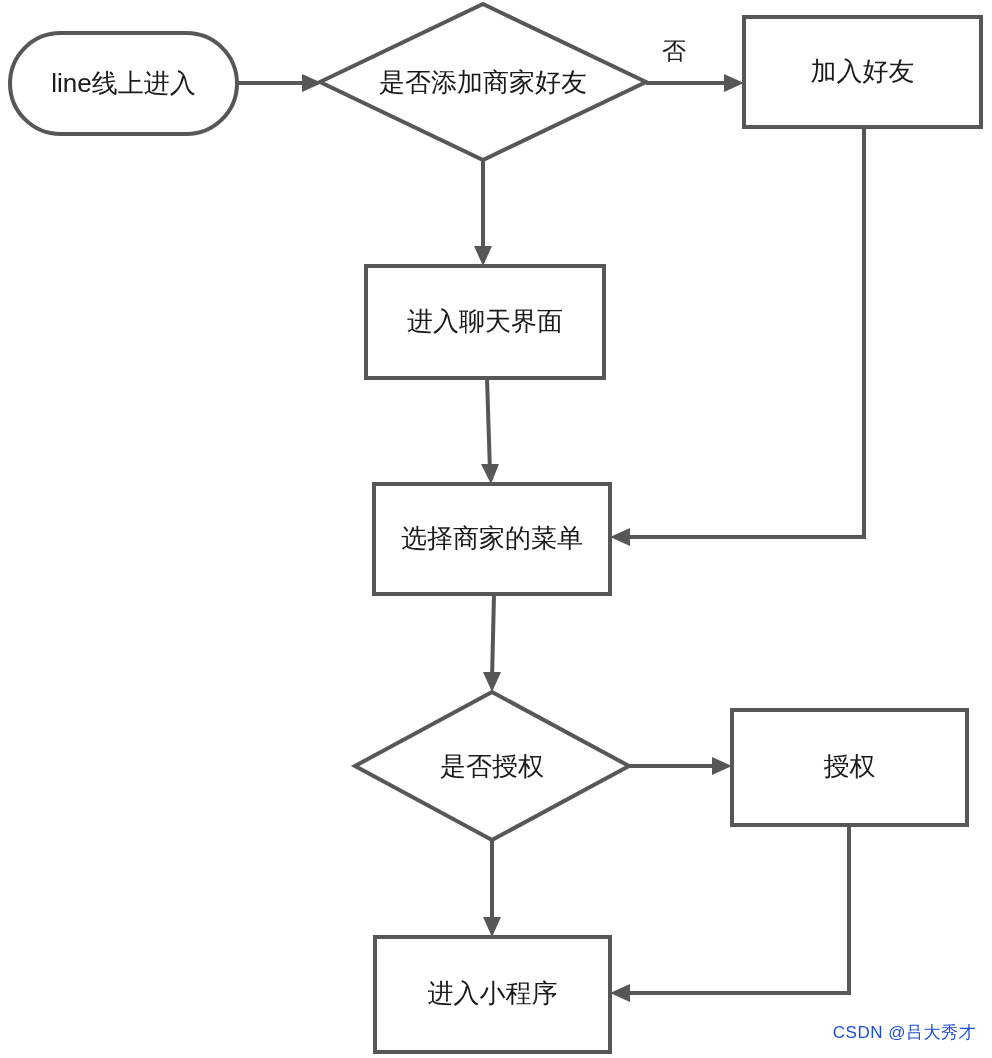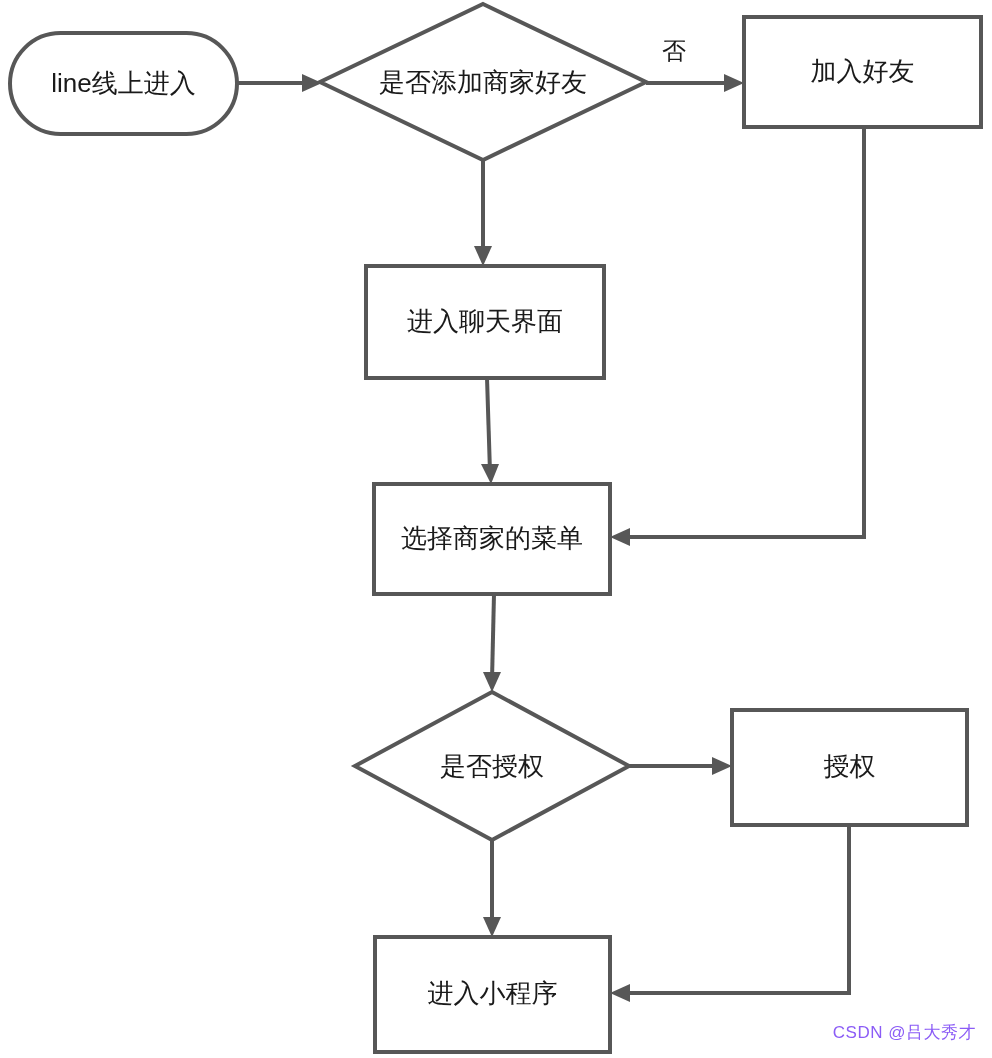--- a/index.html
+++ b/index.html
@@ -56,21 +56,21 @@
     fill: #1a1a1a;
     text-anchor: middle;
     dominant-baseline: middle;
   }
   .watermark-text {
     position: absolute;
     right: 16px;
     bottom: 14px;
     font-family: "Liberation Sans", "DejaVu Sans", sans-serif;
     font-size: 17px;
-    color: #8b5cf6;
+    color: #1d4ed8;
     letter-spacing: 0.5px;
     white-space: nowrap;
     user-select: none;
   }
 </style>
 </head>
 <body>
 
 <div id="flowchart-root">
 

